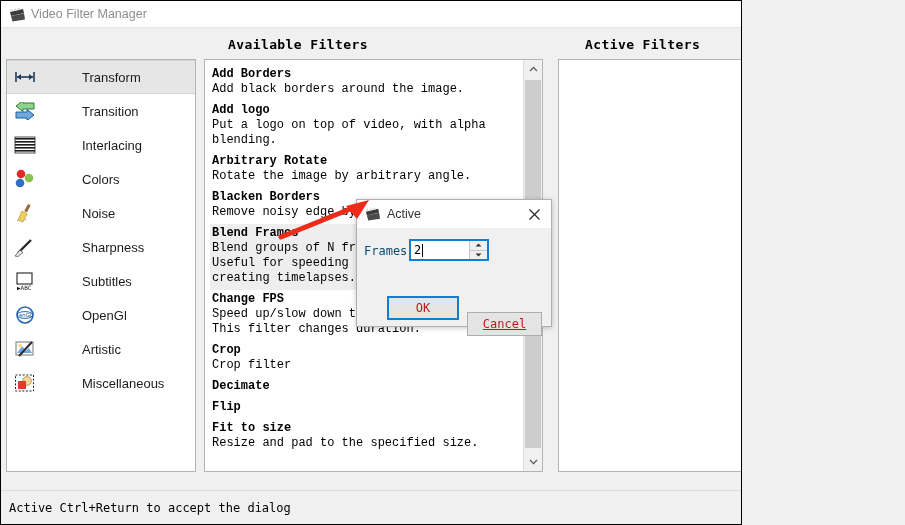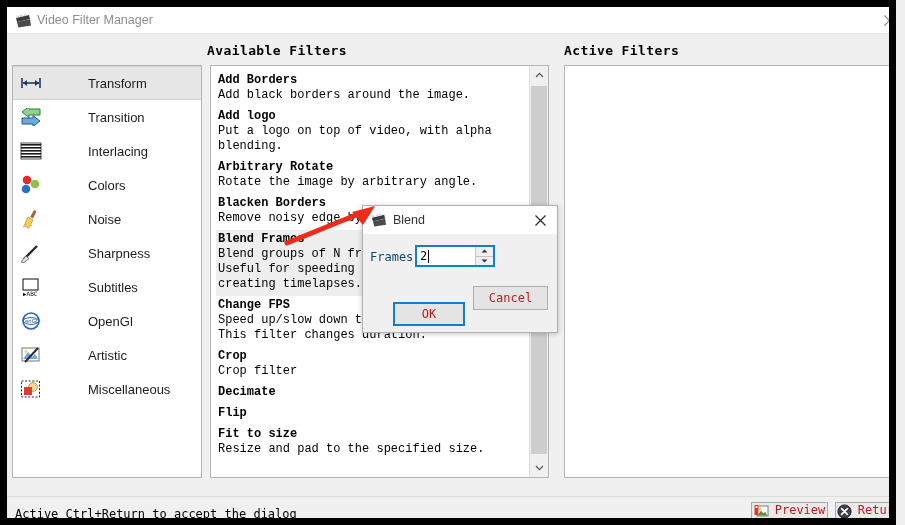--- a/index.html
+++ b/index.html
@@ -4,23 +4,23 @@
 <style>
   html, body {
     margin: 0; padding: 0;
     width: 905px; height: 525px;
     overflow: hidden;
     background: #f0f0f0;
     font-family: "Liberation Sans", sans-serif;
   }
   #app {
     position: relative;
-    width: 896px; height: 525px;
+    width: 742px; height: 525px;
     background: #f0f0f0;
-    border: 7px solid #000000;
+    border: 1px solid #000000;
     box-sizing: border-box;
     overflow: hidden;
   }
 
   
   #titlebar {
     position: absolute; left: 0; top: 0;
     width: 905px; height: 27px;
     background: #ffffff;
     border-bottom: 1px solid #e4e4e4;
@@ -47,20 +47,21 @@
 
   
   .col-heading {
     position: absolute;
     font-family: "DejaVu Sans Mono", "Liberation Mono", monospace;
     font-size: 13px;
     font-weight: bold;
     color: #000;
     letter-spacing: 0.4px;
     white-space: nowrap;
+    margin-left: 27px;
   }
   #avail-heading { left: 200px; top: 36px; }
   #active-heading { left: 557px; top: 36px; }
 
   
   #sidebar {
     position: absolute;
     left: 5px; top: 58px;
     width: 190px; height: 413px;
     background: #ffffff;
@@ -296,21 +297,21 @@
     display: flex; align-items: center; justify-content: center;
     font-family: "DejaVu Sans Mono", "Liberation Mono", monospace;
     font-size: 12px;
     color: #b91c1c;
     cursor: default;
   }
   #dlg-ok {
     left: 386px; top: 295px; width: 72px;
     border: 2px solid #0f7fd4;
   }
-  #dlg-cancel { left: 466px; top: 279px; width: 75px; }
+  #dlg-cancel { left: 466px; top: 311px; width: 75px; text-decoration: underline; }
 
   
   #red-arrow {
     position: absolute;
     left: 276px; top: 196px;
     width: 100px; height: 46px;
     pointer-events: none;
   }
 </style>
 </head>
@@ -556,21 +557,21 @@
     <div id="dlg-titlebar">
       <span id="dlg-icon">
         <svg width="16" height="16" viewBox="0 0 17 17">
           <path d="M1 6 L14 3 L15 7 L2 10 Z" fill="#3c3c3c"></path>
           <path d="M1.5 5.6 L4 5.1 L3.2 3.2 L1.2 3.6 Z" fill="#d8d8d8"></path>
           <path d="M5.2 4.9 L7.7 4.4 L6.9 2.5 L4.9 2.9 Z" fill="#d8d8d8"></path>
           <path d="M8.9 4.2 L11.4 3.7 L10.6 1.8 L8.6 2.2 Z" fill="#d8d8d8"></path>
           <path d="M2 10 L15 7.2 L16 13.5 L3.5 15.5 Z" fill="#4a4a4a"></path>
         </svg>
       </span>
-      <span id="dlg-title">Blend</span>
+      <span id="dlg-title">Active</span>
       <div id="dlg-close">
         <svg width="13" height="13" viewBox="0 0 13 13">
           <line x1="1.5" y1="1.5" x2="11.5" y2="11.5" stroke="#2b2b2b" stroke-width="1.2"></line>
           <line x1="11.5" y1="1.5" x2="1.5" y2="11.5" stroke="#2b2b2b" stroke-width="1.2"></line>
         </svg>
       </div>
     </div>
   </div>
 
   <div id="dlg-frames-label" style="left:363px;">Frames</div>

